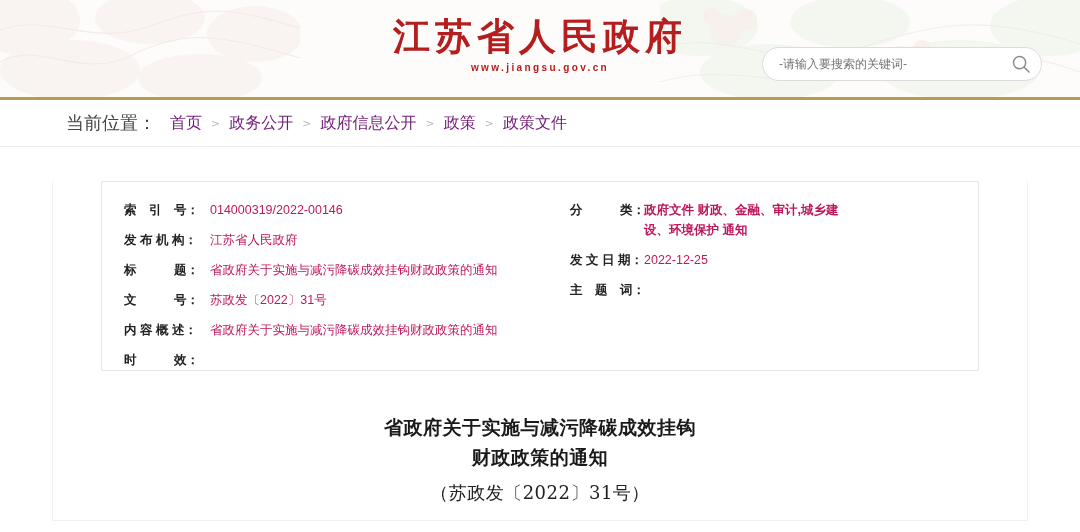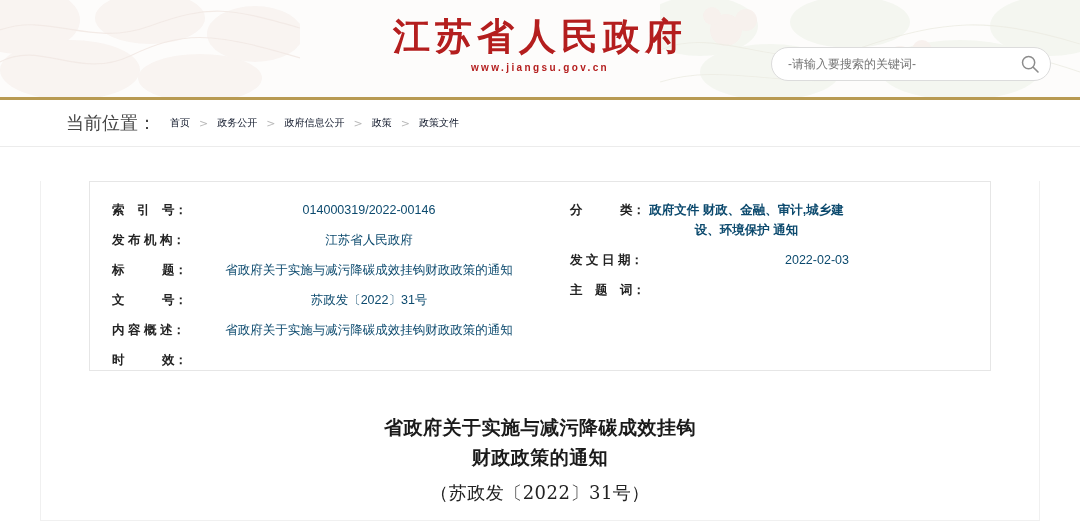--- a/index.html
+++ b/index.html
@@ -56,21 +56,21 @@
     font-size: 10px;
     font-weight: bold;
     color: #b41e1e;
     letter-spacing: 2.4px;
     text-align: center;
   }
 
   
   .search-box {
     position: absolute;
-    right: 29px;
+    right: 38px;
     top: 47px;
     width: 280px;
     height: 34px;
     background: #ffffff;
     border: 1px solid #dcdcdc;
     border-radius: 17px;
     display: flex;
     align-items: center;
     z-index: 4;
   }
@@ -104,36 +104,36 @@
     padding-left: 66px;
     background: #fff;
   }
   .crumb-label {
     font-size: 18px;
     color: #444;
     margin-right: 14px;
     white-space: nowrap;
   }
   .crumb-item {
-    font-size: 10px;
-    color: #0f172a;
+    font-size: 16px;
+    color: #701a75;
     text-decoration: none;
     white-space: nowrap;
   }
   .crumb-sep {
     color: #b9b9b9;
     font-size: 11px;
     margin: 0 9px;
     font-family: "DejaVu Sans", sans-serif;
   }
 
   
   .content-area {
     position: relative;
-    padding: 0 40px;
+    padding: 0 52px;
     background: #fff;
   }
   .card {
     position: relative;
     margin-top: 31px;
     border: 1px solid #f0f0f0;
     border-top: none;
     background: #fff;
     height: 340px;
   }
@@ -158,24 +158,23 @@
   }
   .meta-key {
     color: #222;
     font-weight: bold;
     flex: 0 0 auto;
     white-space: pre;
   }
   .meta-key.w5 { width: 86px; }
   .meta-key.w4 { width: 74px; }
   .meta-val {
-    color: #0c4a6e;
+    color: #be185d;
     flex: 1;
     word-break: break-all;
-    text-align: center;
   }
   .meta-val.wrap2 { max-width: 205px; font-weight: bold; }
 
   
   .doc-title {
     margin-top: 42px;
     text-align: center;
     font-family: Liberation Sans, sans-serif;
     font-weight: bold;
     color: #1a1a1a;
@@ -300,21 +299,21 @@
           </div>
         </div>
 
         <div class="meta-col right">
           <div class="meta-row">
             <span class="meta-key w4">分　　　类：</span>
             <span class="meta-val wrap2">政府文件 财政、金融、审计,城乡建设、环境保护 通知</span>
           </div>
           <div class="meta-row">
             <span class="meta-key w4">发 文 日 期：</span>
-            <span class="meta-val">2022-02-03</span>
+            <span class="meta-val">2022-12-25</span>
           </div>
           <div class="meta-row">
             <span class="meta-key w4">主　题　词：</span>
             <span class="meta-val"></span>
           </div>
         </div>
       </div>
 
       <div class="doc-title">
         <div>省政府关于实施与减污降碳成效挂钩</div>

